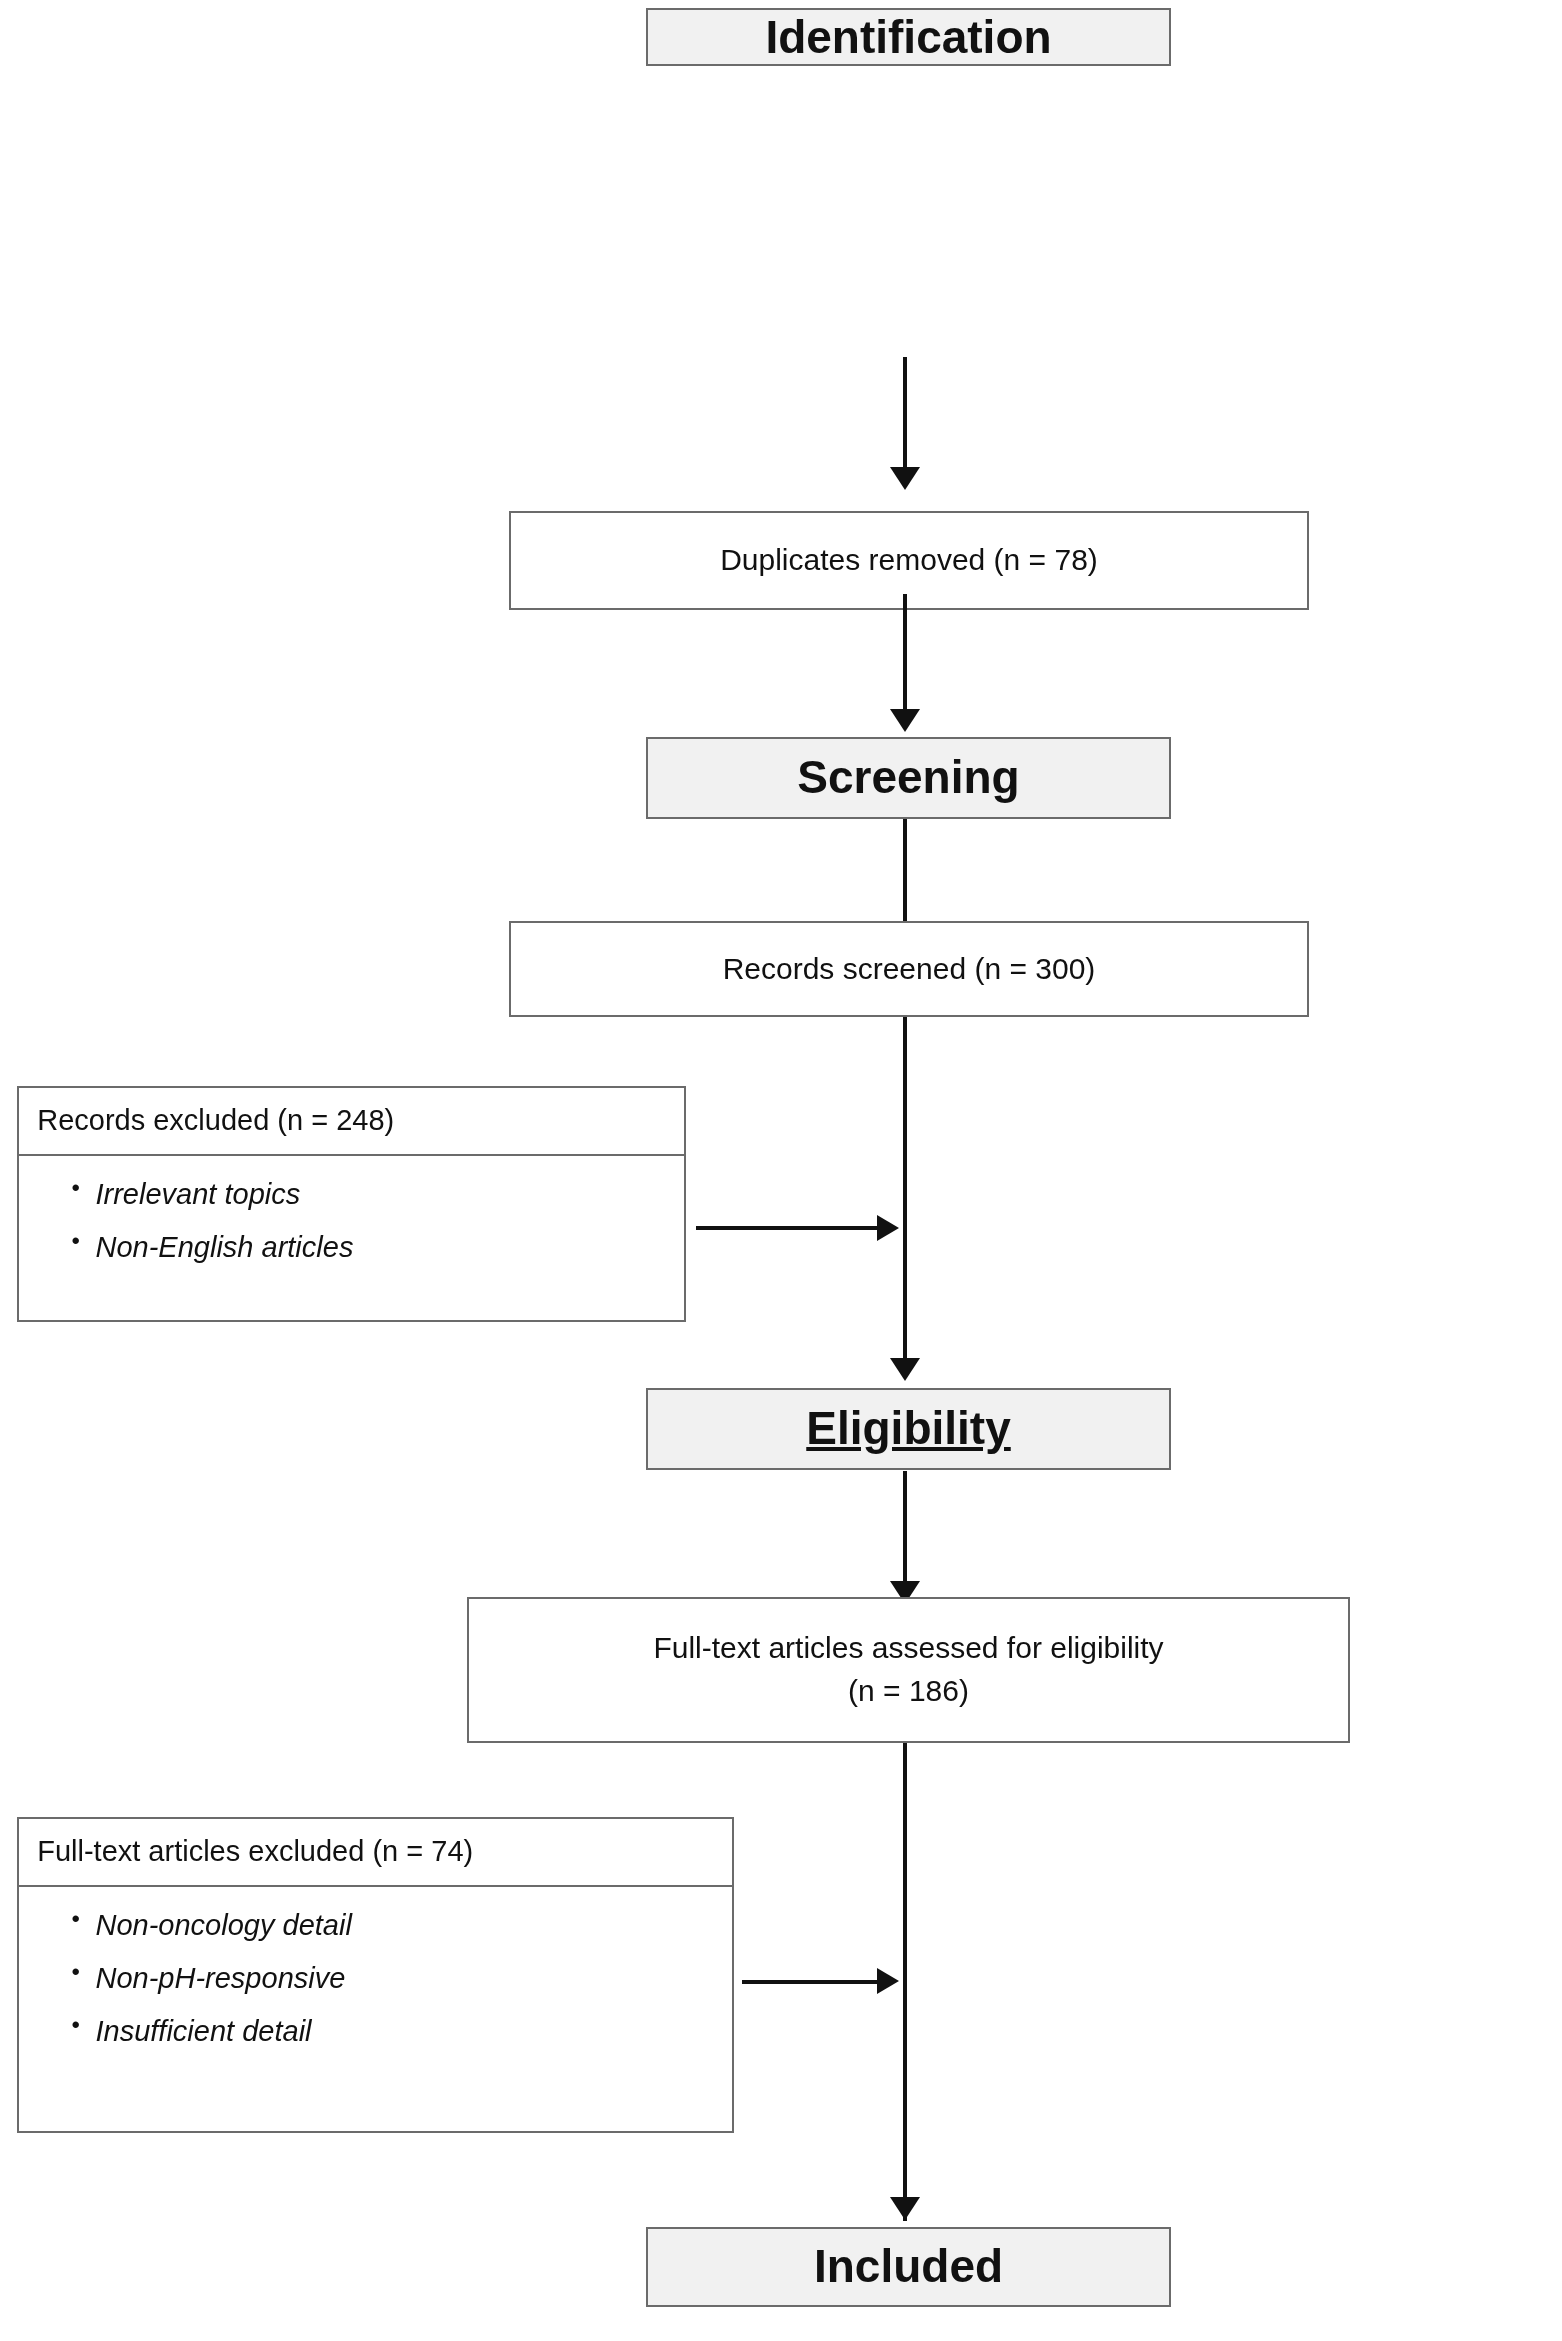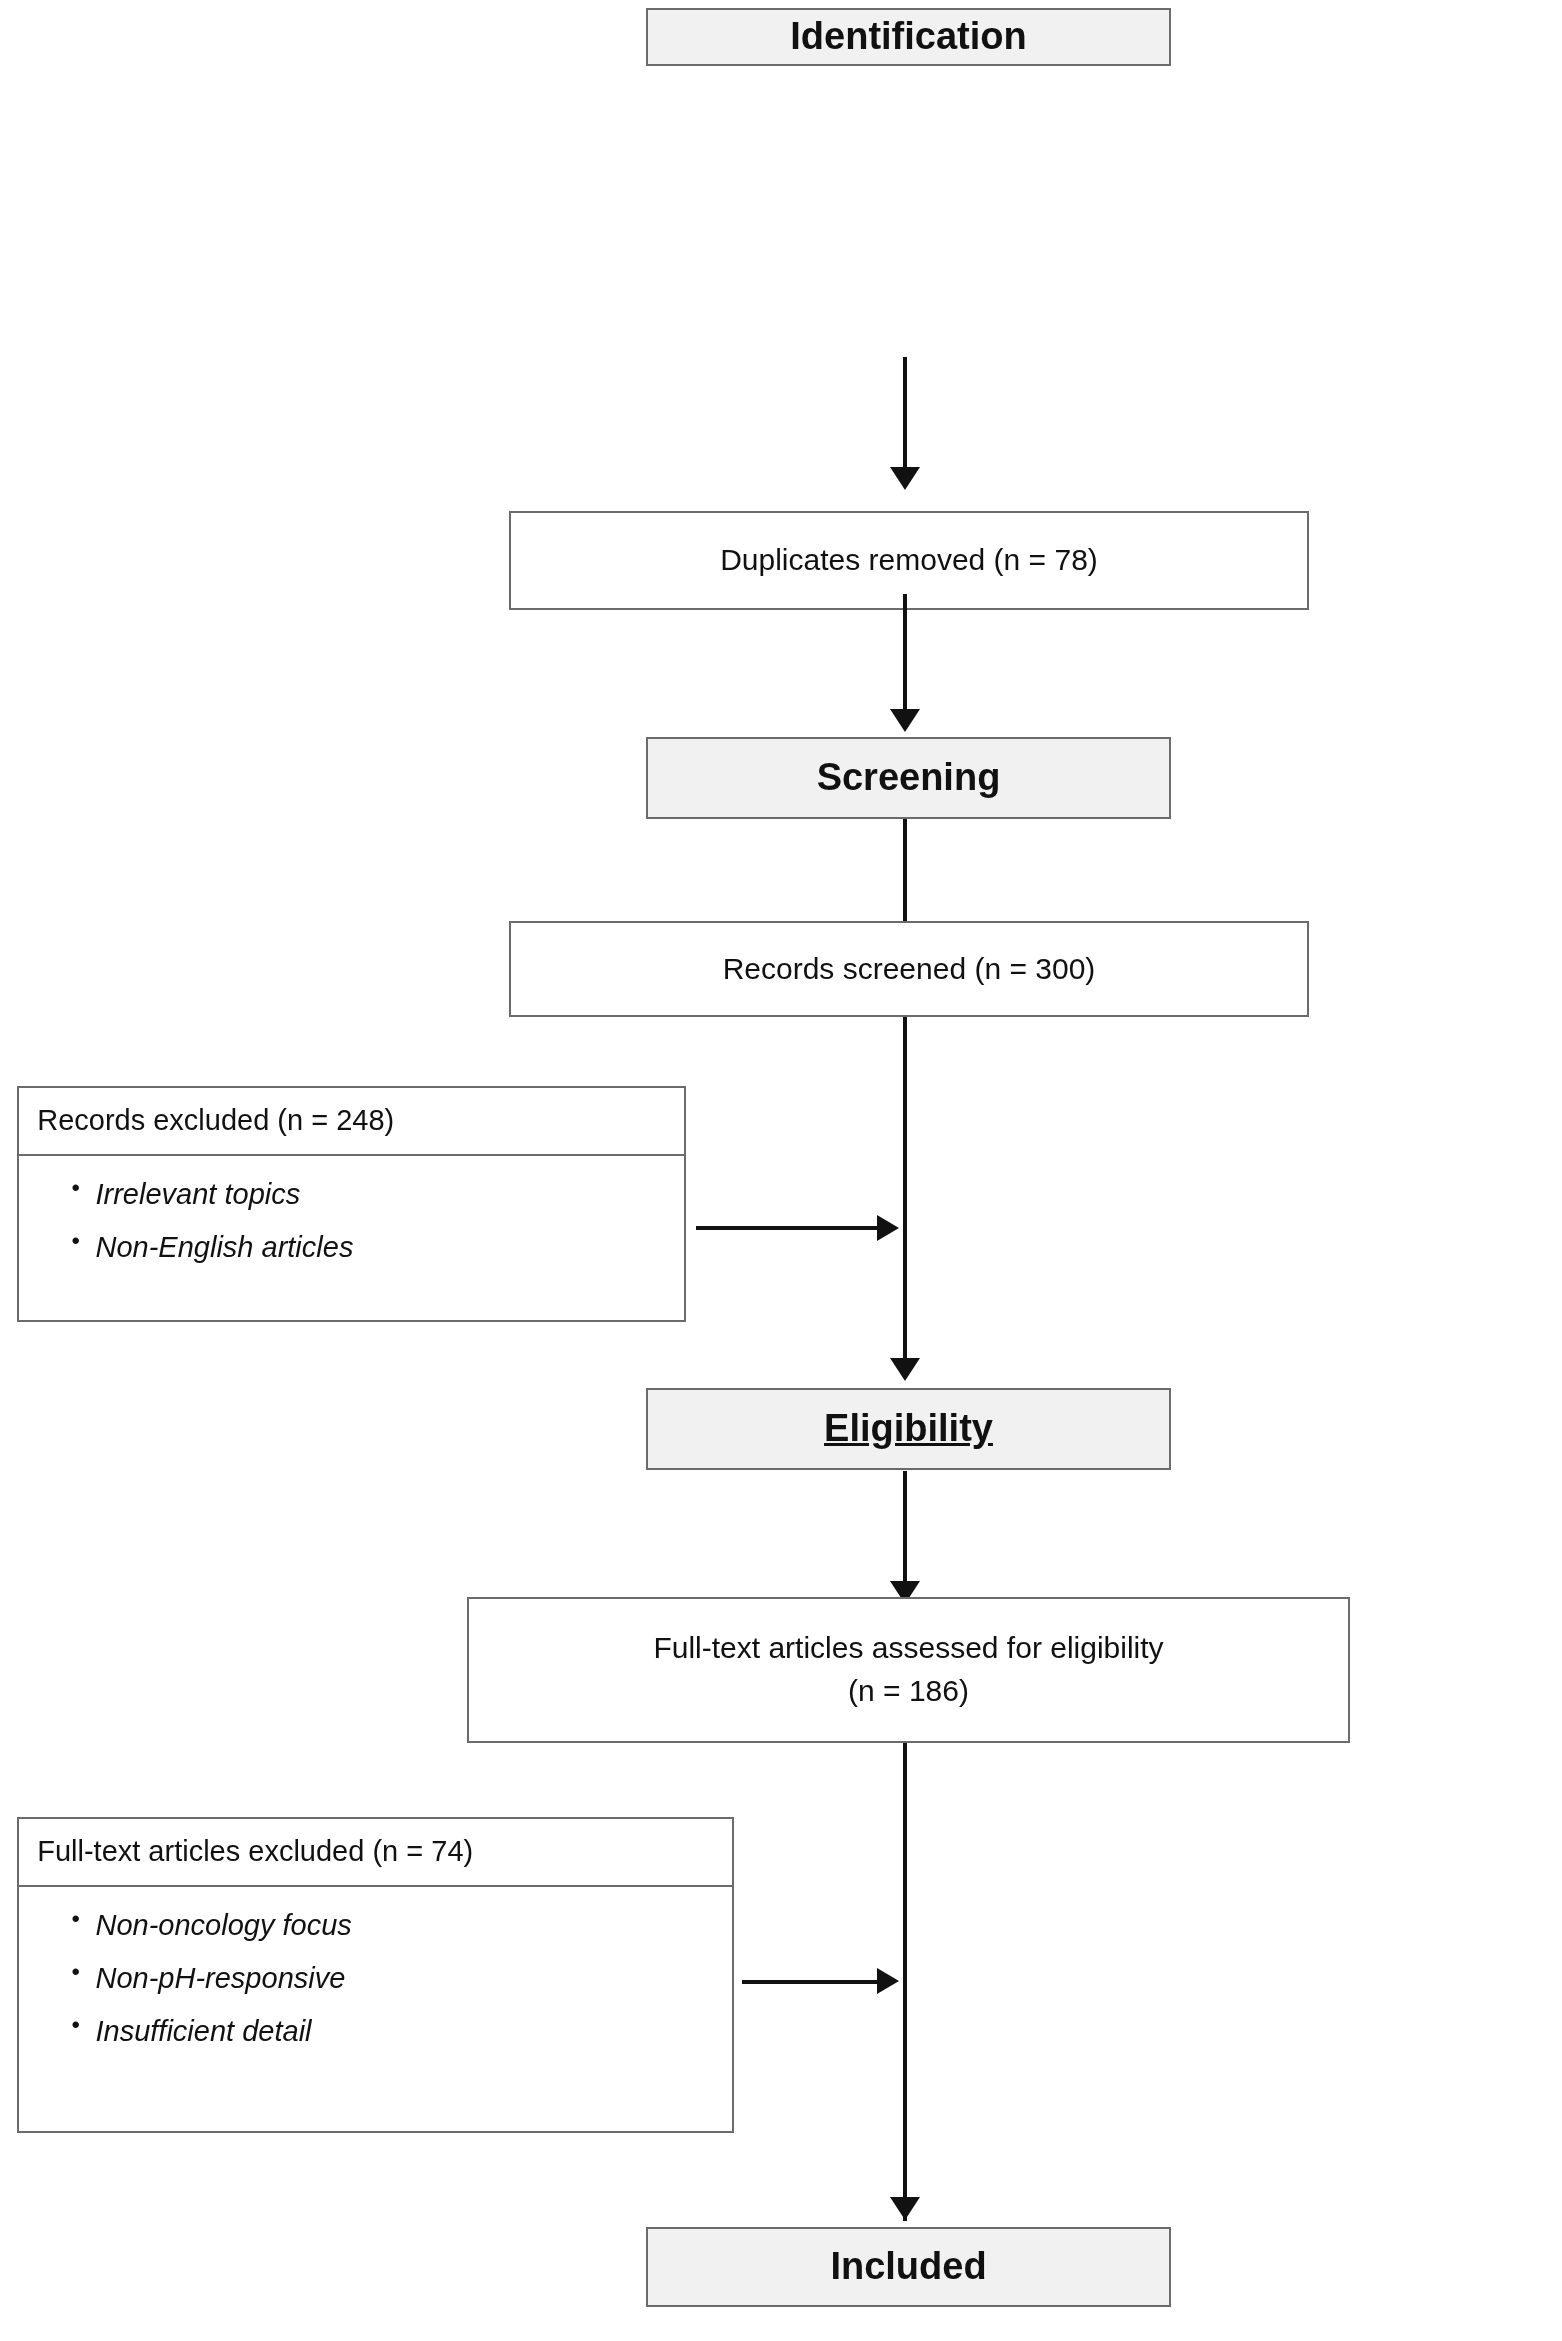--- a/index.html
+++ b/index.html
@@ -35,21 +35,21 @@
   .hline{position:absolute;background:#111;height:3.8px;}
   .arrow-down{position:absolute;width:0;height:0;
               border-left:15px solid transparent;
               border-right:15px solid transparent;
               border-top:23px solid #111;}
   .arrow-right{position:absolute;width:0;height:0;
                border-top:13px solid transparent;
                border-bottom:13px solid transparent;
                border-left:22px solid #111;}
 
-  .fs-title{font-size:38px;align-items:flex-end;}
+  .fs-title{font-size:46px;align-items:flex-end;}
   .fs-body{font-size:30px;}
   .fs-ex{font-size:29px;}
 </style>
 </head>
 <body>
 
 <div class="canvas">
 
   <div class="box header fs-title" style="left:646px;top:8.2px;width:525px;height:58px;">
     <span class="ln">Identification</span>
@@ -110,21 +110,21 @@
   </div>
 
   <div class="vline" style="left:903px;top:1743px;height:478px;"></div>
   <div class="arrow-down" style="left:890px;top:2197px;"></div>
 
   <div class="exbox fs-ex" style="left:16.5px;top:1817px;width:717px;height:316px;">
     <div class="ex-head">Full-text articles excluded (n = 74)</div>
     <div class="ex-list">
       <div class="ex-item">
         <span class="bullet">•</span>
-        <span>Non-oncology focus</span>
+        <span>Non-oncology detail</span>
       </div>
       <div class="ex-item">
         <span class="bullet">•</span>
         <span>Non-pH-responsive</span>
       </div>
       <div class="ex-item">
         <span class="bullet">•</span>
         <span>Insufficient detail</span>
       </div>
     </div>

